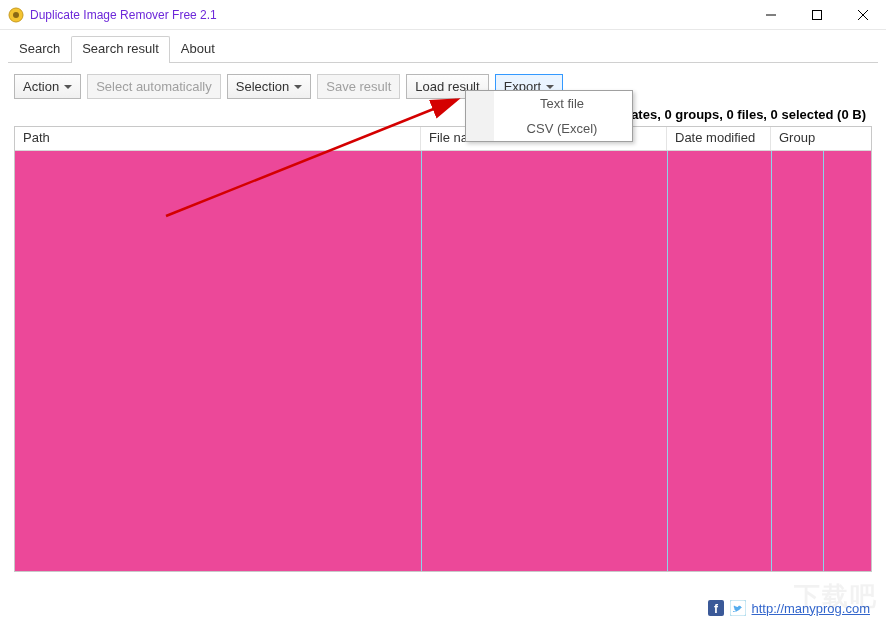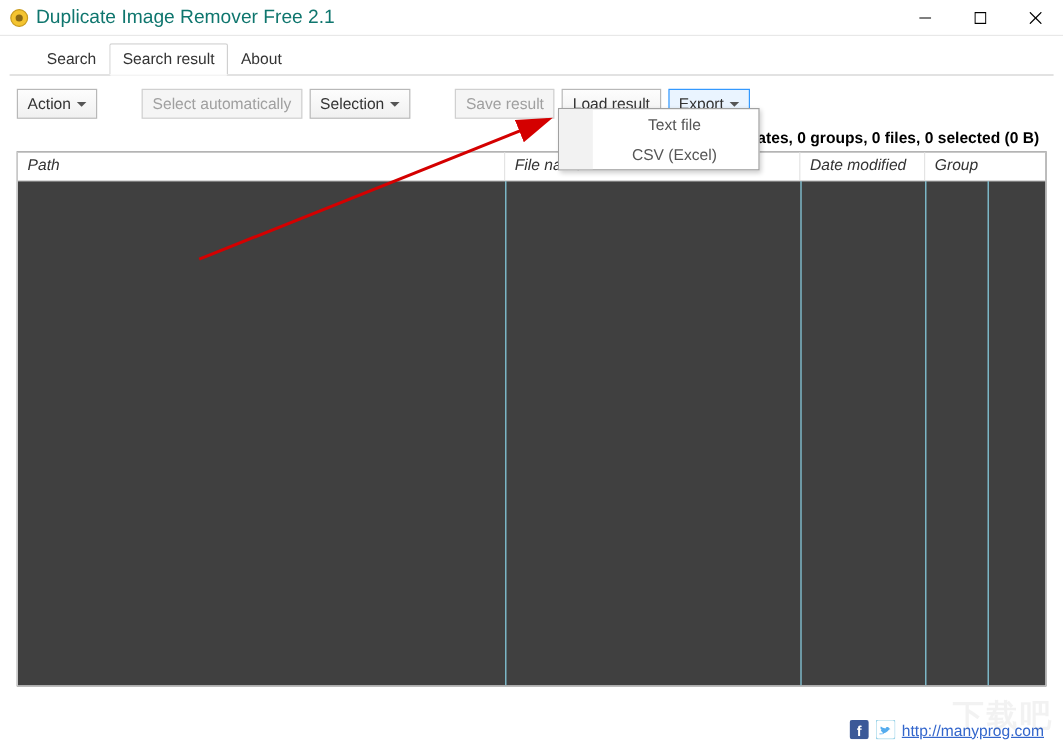--- a/index.html
+++ b/index.html
@@ -1,44 +1,44 @@
 <!DOCTYPE html>
 <html><head>
   <meta charset="utf-8">
   <style>
     * { margin: 0; padding: 0; box-sizing: border-box; font-family: "Microsoft YaHei", "Segoe UI", Arial, sans-serif; }
     body { width: 886px; height: 622px; background: #fff; overflow: hidden; position: relative; }
     
     .titlebar { height: 30px; display: flex; align-items: center; padding: 0 0 0 8px; background: #fff; border-bottom: 1px solid #e8e8e8; }
     .titlebar-icon { width: 16px; height: 16px; margin-right: 6px; }
-    .titlebar-title { font-size: 16px; color: #0f766e; flex: 1; }
+    .titlebar-title { font-size: 12px; color: #6d28d9; flex: 1; }
     .titlebar-controls { display: flex; height: 100%; }
     .titlebar-btn { width: 46px; height: 30px; display: flex; align-items: center; justify-content: center; cursor: pointer; }
     .titlebar-btn svg { width: 10px; height: 10px; }
     
-    .tabs { display: flex; padding: 6px 8px 0 8px; margin-left: 20px; }
+    .tabs { display: flex; padding: 6px 8px 0 8px; }
     .tab { padding: 4px 10px 6px 10px; font-size: 13px; cursor: pointer; border: 1px solid transparent; border-bottom: none; color: #333; }
     .tab.active { border-color: #d0d0d0; background: #fff; border-radius: 2px 2px 0 0; position: relative; z-index: 2; }
     .tabs::after { content: ""; position: absolute; left: 8px; right: 8px; height: 1px; background: #d0d0d0; margin-top: 26px; z-index: 1; }
     .tab.active::after { content: ""; position: absolute; left: 0; right: 0; bottom: -1px; height: 1px; background: #fff; }
     
     .toolbar { padding: 12px 14px 8px 14px; display: flex; gap: 6px; align-items: center; position: relative; z-index: 10; }
     .tbtn { padding: 4px 8px; font-size: 13px; background: linear-gradient(#fdfdfd, #f0f0f0); border: 1px solid #b8b8b8; cursor: pointer; display: flex; align-items: center; gap: 3px; color: #333; }
-    .tbtn.disabled { color: #a0a0a0; border-color: #d0d0d0; background: #f5f5f5; cursor: default; margin-left: 31px; }
+    .tbtn.disabled { color: #a0a0a0; border-color: #d0d0d0; background: #f5f5f5; cursor: default; }
     .tbtn.open { border-color: #3399ff; background: #eaf4ff; }
     .caret { width: 0; height: 0; border-left: 4px solid transparent; border-right: 4px solid transparent; border-top: 4px solid #555; margin-left: 2px; }
     
     .export-menu { position: absolute; top: 90px; left: 465px; width: 168px; background: #fff; border: 1px solid #a0a0a0; box-shadow: 2px 2px 4px rgba(0,0,0,0.2); z-index: 50; }
     .export-menu-inner { border-left: 28px solid #f2f2f2; }
     .menu-item { padding: 5px 12px 5px 10px; font-size: 13px; color: #555; cursor: pointer; text-align: center; }
     
     .status-line { text-align: right; padding: 0 20px 4px 0; font-size: 13px; }
     .status-line b { font-weight: bold; }
     
-    .grid-wrap { margin: 0 14px; border: 1px solid #c8c8c8; height: 446px; background: #404040; position: relative; font-style: italic; }
+    .grid-wrap { margin: 0 14px; border: 1px solid #c8c8c8; height: 446px; background: #ec4899; position: relative; }
     .grid-header { display: flex; height: 24px; border-bottom: 1px solid #d8d8d8; background: #fff; position: relative; }
     .gh { padding: 3px 8px; font-size: 13px; color: #333; border-right: 1px solid #e4e4e4; overflow: hidden; white-space: nowrap; }
     .gh:last-child { border-right: none; }
     .grid-body { height: calc(100% - 24px); position: relative; }
     .vline { position: absolute; top: 24px; bottom: 0; width: 1px; background: #8bd4e8; }
     
     .arrow-annotation { position: absolute; pointer-events: none; z-index: 40; }
     
     .footer { position: absolute; bottom: 6px; right: 16px; display: flex; align-items: center; gap: 6px; font-size: 13px; }
     .footer a { color: #3366cc; }

